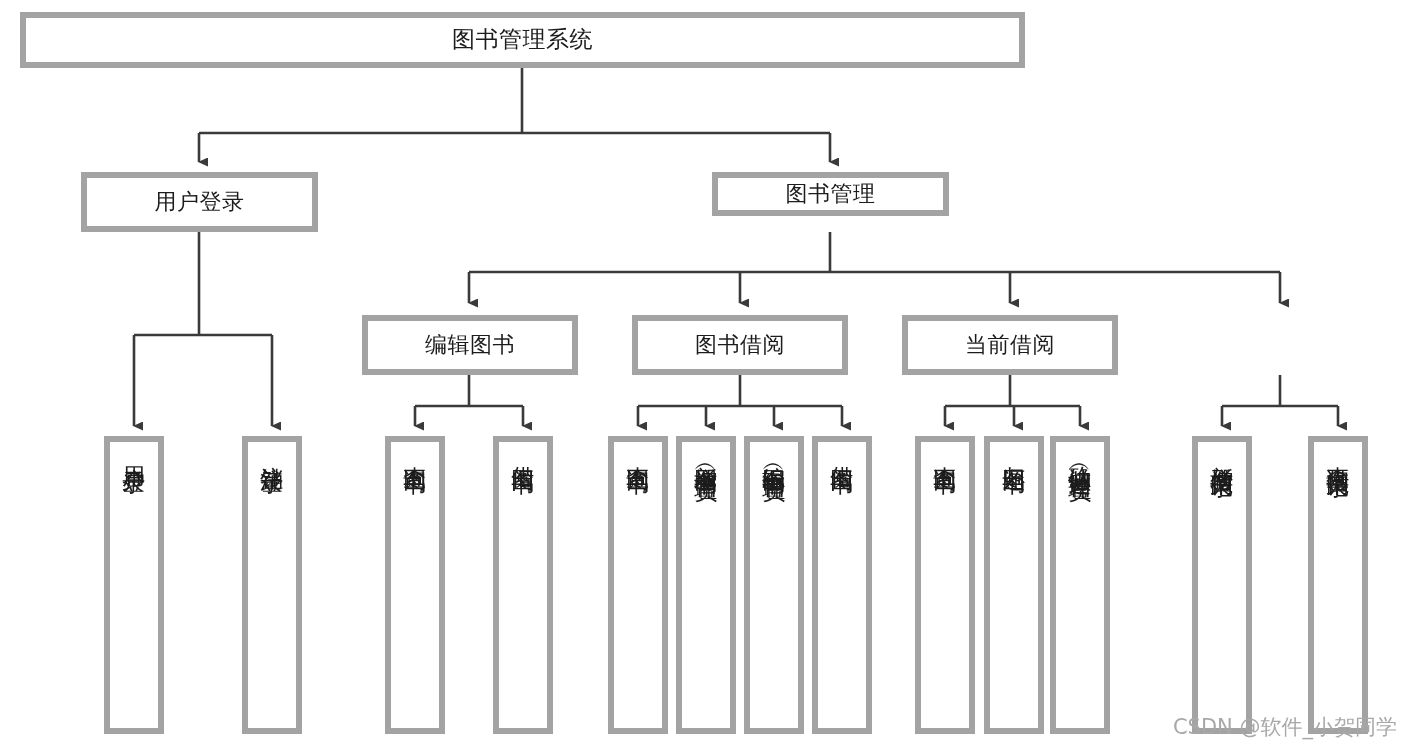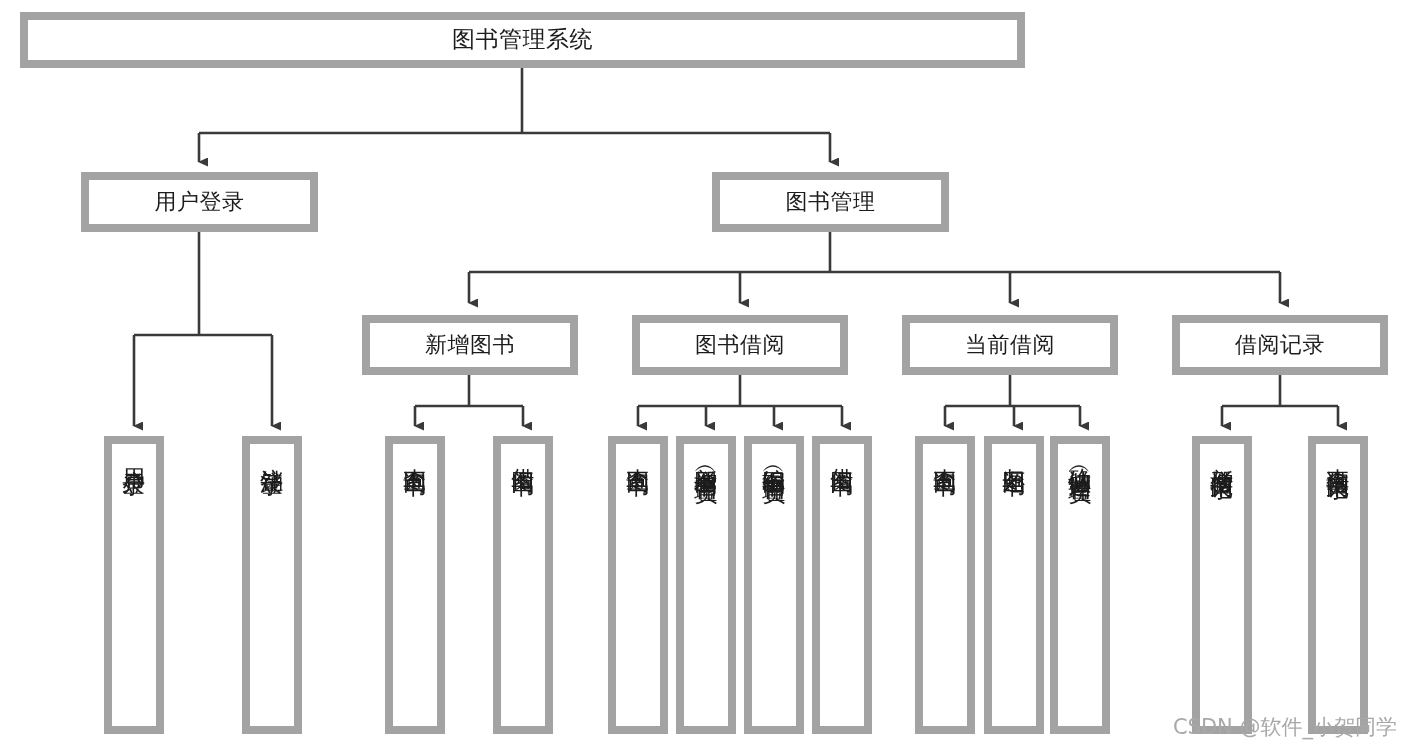--- a/index.html
+++ b/index.html
@@ -22,21 +22,21 @@
     position: absolute;
     left: 0;
     top: 0;
     width: 1405px;
     height: 747px;
     pointer-events: none;
   }
   .node {
     position: absolute;
     box-sizing: border-box;
-    border: 8px solid #a3a3a3;
+    border: 6px solid #a3a3a3;
     background: #ffffff;
     display: flex;
     align-items: center;
     justify-content: center;
     color: #1c1c1c;
   }
   .node-label {
     display: block;
     text-align: center;
     letter-spacing: 0.5px;
@@ -130,36 +130,33 @@
     </g>
   </svg>
 
   <div class="node horiz root" style="left:20px; top:12px; width:1005px; height:56px;">
     <span class="node-label">图书管理系统</span>
   </div>
 
   <div class="node horiz" style="left:81px; top:172px; width:237px; height:60px;">
     <span class="node-label">用户登录</span>
   </div>
-  <div class="node horiz" style="left:712px; top:172px; width:237px; height:60px;">
+  <div class="node horiz" style="left:712px; top:172px; width:237px; height:44px;">
     <span class="node-label">图书管理</span>
   </div>
 
   <div class="node horiz" style="left:362px; top:315px; width:216px; height:60px;">
-    <span class="node-label">新增图书</span>
+    <span class="node-label">编辑图书</span>
   </div>
   <div class="node horiz" style="left:902px; top:315px; width:216px; height:60px;">
     <span class="node-label">当前借阅</span>
   </div>
   <div class="node horiz" style="left:632px; top:315px; width:216px; height:60px;">
     <span class="node-label">图书借阅</span>
   </div>
-  <div class="node horiz" style="left:1172px; top:315px; width:216px; height:60px;">
-    <span class="node-label">借阅记录</span>
-  </div>
 
   <div class="node vert" style="left:104px; top:436px; width:60px; height:298px;">
     <span class="node-label">用户登录</span>
   </div>
   <div class="node vert" style="left:242px; top:436px; width:60px; height:298px;">
     <span class="node-label">注销登录</span>
   </div>
 
   <div class="node vert" style="left:385px; top:436px; width:60px; height:298px;">
     <span class="node-label">查询图书</span>

